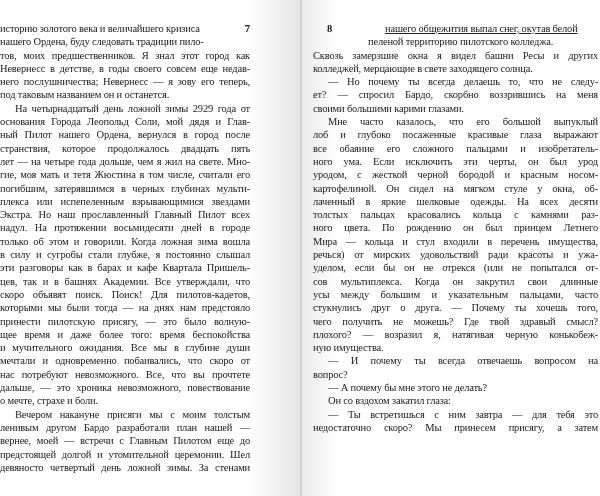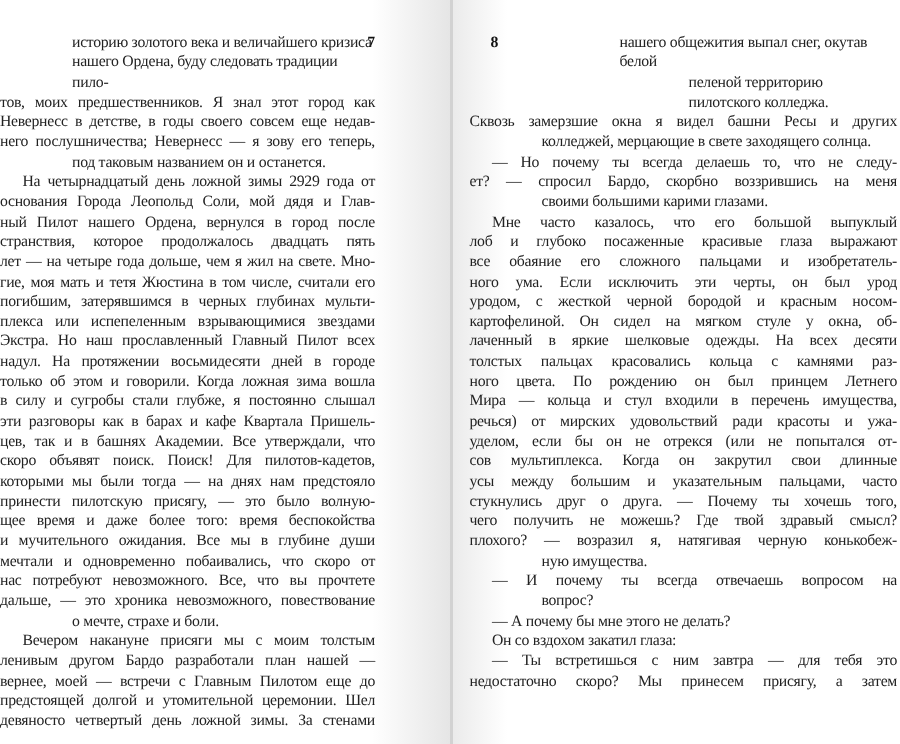--- a/index.html
+++ b/index.html
@@ -9,24 +9,24 @@
     font-family:"Liberation Serif","DejaVu Serif",serif;
   }
   .lines {
     position:absolute; top:22px;
     font-size:10.5px; line-height:13.3px; letter-spacing:-0.2px;
   }
   #left-lines  { left:0;     width:250px; }
   #right-lines { left:313px; width:285px; }
   .line    { white-space:normal; }
   .line.j  { text-align:justify; text-align-last:justify; }
-  .line.n  { text-align:left;padding-left:48px; }
+  .line.n  { text-align:left; }
   .line.i  { padding-left:15px; }
-  .line.r1 { margin-left:52px; }
-  .line.r2 { margin-left:98px; }
+  .line.r1 { margin-left:72px;text-decoration:underline; }
+  .line.r2 { margin-left:55px; }
   .pgnum {
     position:absolute; top:23px; font-size:10.5px; font-weight:bold; color:#111;
   }
   #pg-left  { left:236px; width:14px; text-align:right; }
   #pg-right { left:327px; }
   .shade-left {
     position:absolute; left:248px; top:0; width:52px; height:496px;
     background:linear-gradient(to right, rgba(170,170,170,0), rgba(170,170,170,0.30));
   }
   .seam {

